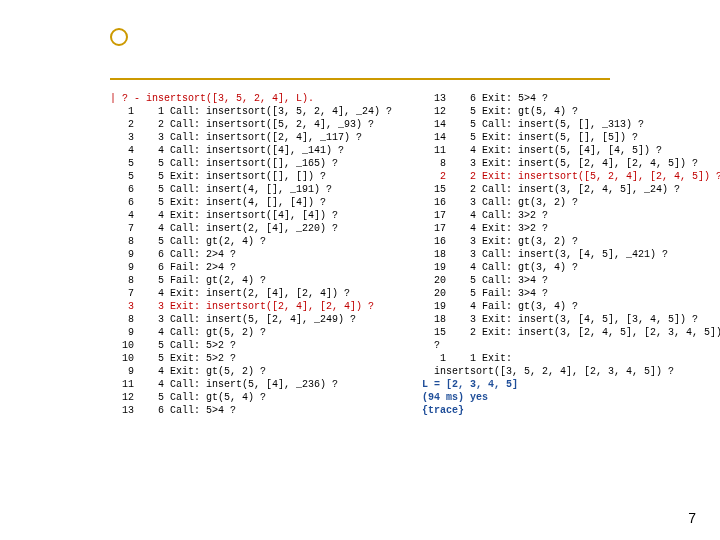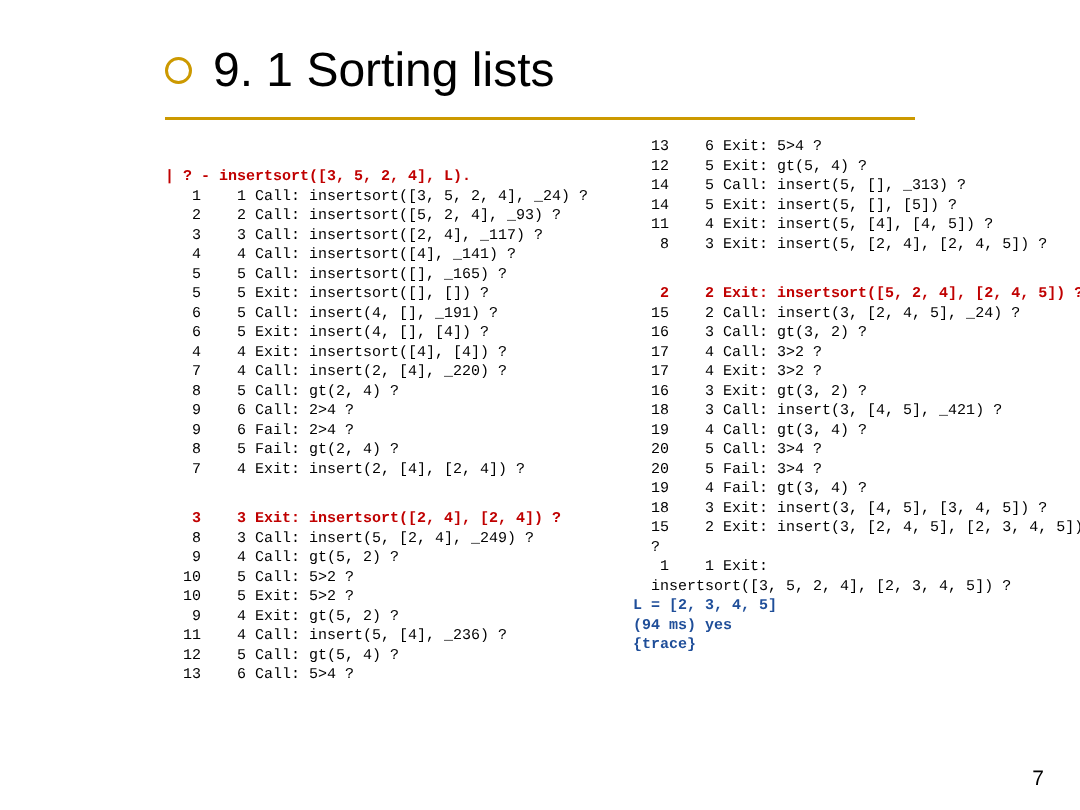--- a/index.html
+++ b/index.html
@@ -48,36 +48,35 @@
     display: flex;
     gap: 30px;
   }
   .col {
     font-family: "Courier New", Courier, monospace;
     font-size: 10px;
     line-height: 13px;
     white-space: pre;
     color: #000;
   }
-  .col .red { color: #c00000; font-weight: bold; margin-top: 20px; }
+  .col .red { color: #c00000; font-weight: normal; }
   .col .blue { color: #1f4e99; font-weight: bold; }
   .pagenum {
     position: absolute;
     bottom: 14px;
     right: 24px;
     font-size: 14px;
     color: #000;
   }
 </style>
 </head>
 <body>
 
 <div class="title-wrap">
   <div class="bullet"></div>
-  <div class="title">9. 1 Sorting lists</div>
 </div>
 <div class="rule"></div>
 
 <div class="columns">
   <div class="col" id="col-left"><div class="red">| ? - insertsort([3, 5, 2, 4], L).</div><div>   1    1 Call: insertsort([3, 5, 2, 4], _24) ?</div><div>   2    2 Call: insertsort([5, 2, 4], _93) ?</div><div>   3    3 Call: insertsort([2, 4], _117) ?</div><div>   4    4 Call: insertsort([4], _141) ?</div><div>   5    5 Call: insertsort([], _165) ?</div><div>   5    5 Exit: insertsort([], []) ?</div><div>   6    5 Call: insert(4, [], _191) ?</div><div>   6    5 Exit: insert(4, [], [4]) ?</div><div>   4    4 Exit: insertsort([4], [4]) ?</div><div>   7    4 Call: insert(2, [4], _220) ?</div><div>   8    5 Call: gt(2, 4) ?</div><div>   9    6 Call: 2&gt;4 ?</div><div>   9    6 Fail: 2&gt;4 ?</div><div>   8    5 Fail: gt(2, 4) ?</div><div>   7    4 Exit: insert(2, [4], [2, 4]) ?</div><div class="red">   3    3 Exit: insertsort([2, 4], [2, 4]) ?</div><div>   8    3 Call: insert(5, [2, 4], _249) ?</div><div>   9    4 Call: gt(5, 2) ?</div><div>  10    5 Call: 5&gt;2 ?</div><div>  10    5 Exit: 5&gt;2 ?</div><div>   9    4 Exit: gt(5, 2) ?</div><div>  11    4 Call: insert(5, [4], _236) ?</div><div>  12    5 Call: gt(5, 4) ?</div><div>  13    6 Call: 5&gt;4 ?</div></div>
   <div class="col" id="col-right"><div>  13    6 Exit: 5&gt;4 ?</div><div>  12    5 Exit: gt(5, 4) ?</div><div>  14    5 Call: insert(5, [], _313) ?</div><div>  14    5 Exit: insert(5, [], [5]) ?</div><div>  11    4 Exit: insert(5, [4], [4, 5]) ?</div><div>   8    3 Exit: insert(5, [2, 4], [2, 4, 5]) ?</div><div class="red">   2    2 Exit: insertsort([5, 2, 4], [2, 4, 5]) ?</div><div>  15    2 Call: insert(3, [2, 4, 5], _24) ?</div><div>  16    3 Call: gt(3, 2) ?</div><div>  17    4 Call: 3&gt;2 ?</div><div>  17    4 Exit: 3&gt;2 ?</div><div>  16    3 Exit: gt(3, 2) ?</div><div>  18    3 Call: insert(3, [4, 5], _421) ?</div><div>  19    4 Call: gt(3, 4) ?</div><div>  20    5 Call: 3&gt;4 ?</div><div>  20    5 Fail: 3&gt;4 ?</div><div>  19    4 Fail: gt(3, 4) ?</div><div>  18    3 Exit: insert(3, [4, 5], [3, 4, 5]) ?</div><div>  15    2 Exit: insert(3, [2, 4, 5], [2, 3, 4, 5])</div><div>  ?</div><div>   1    1 Exit:</div><div>  insertsort([3, 5, 2, 4], [2, 3, 4, 5]) ?</div><div></div><div class="blue">L = [2, 3, 4, 5]</div><div></div><div class="blue">(94 ms) yes</div><div class="blue">{trace}</div></div>
 </div>
 
 <div class="pagenum">7</div>
 

